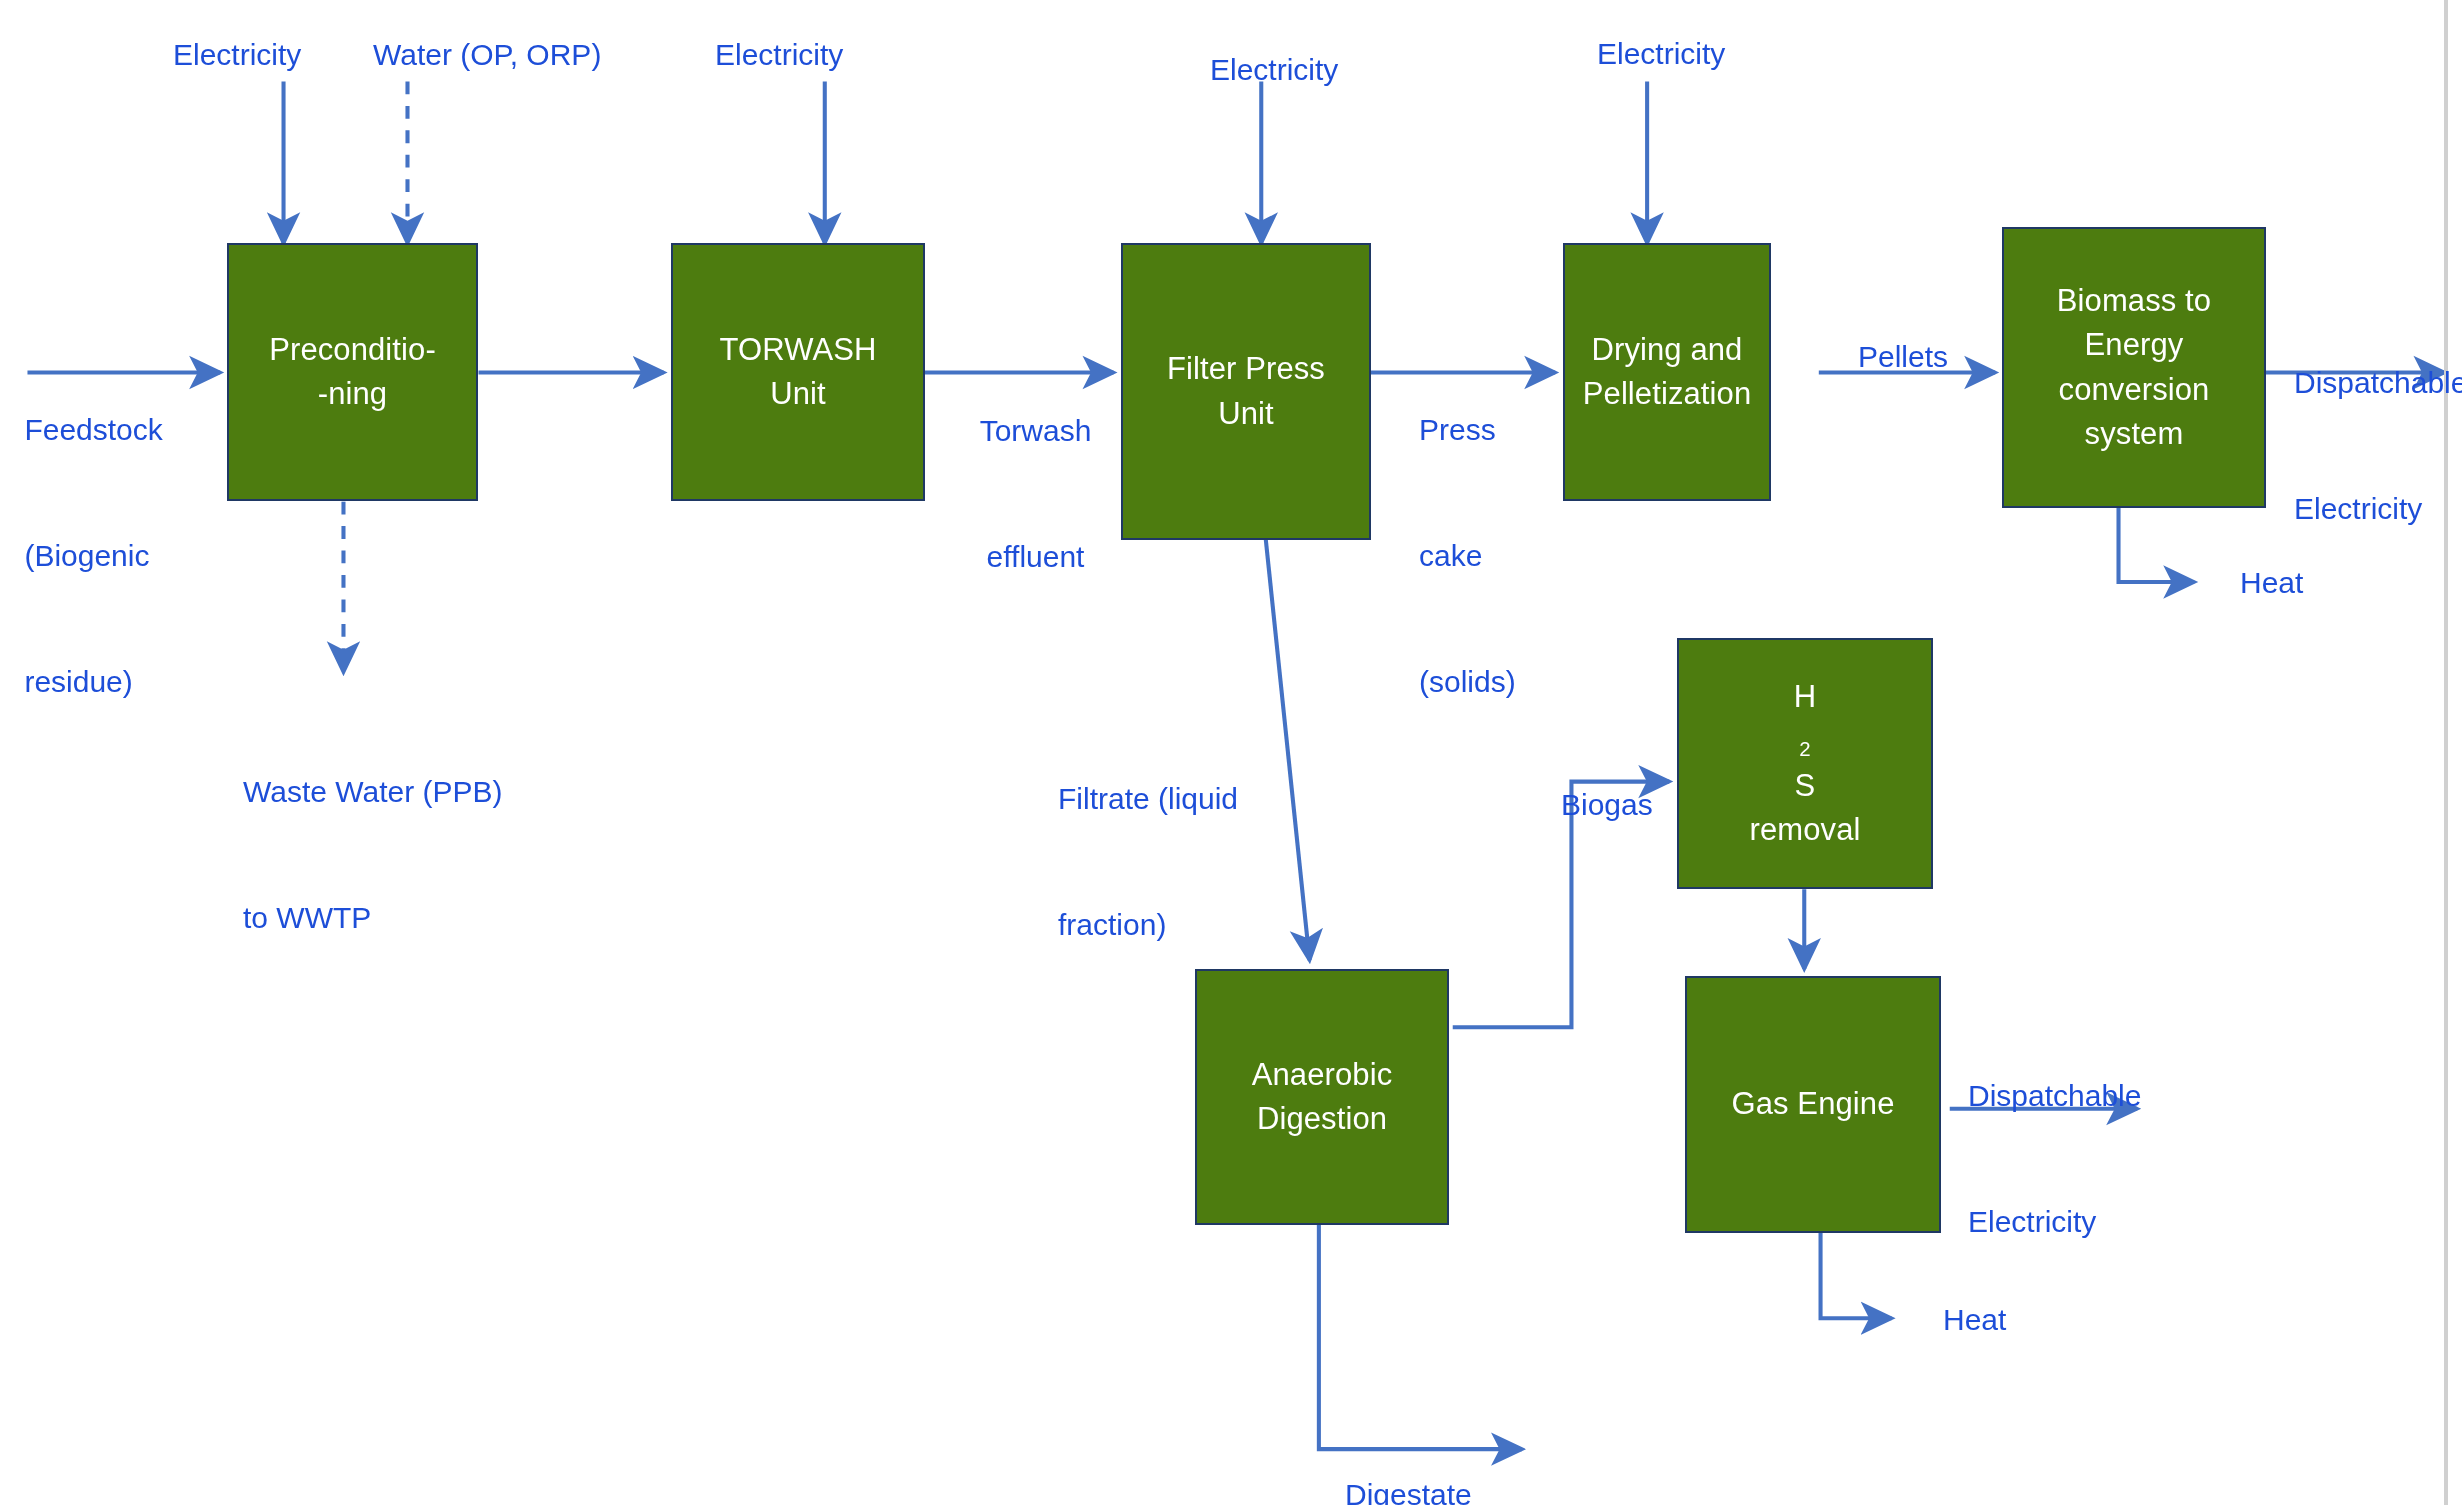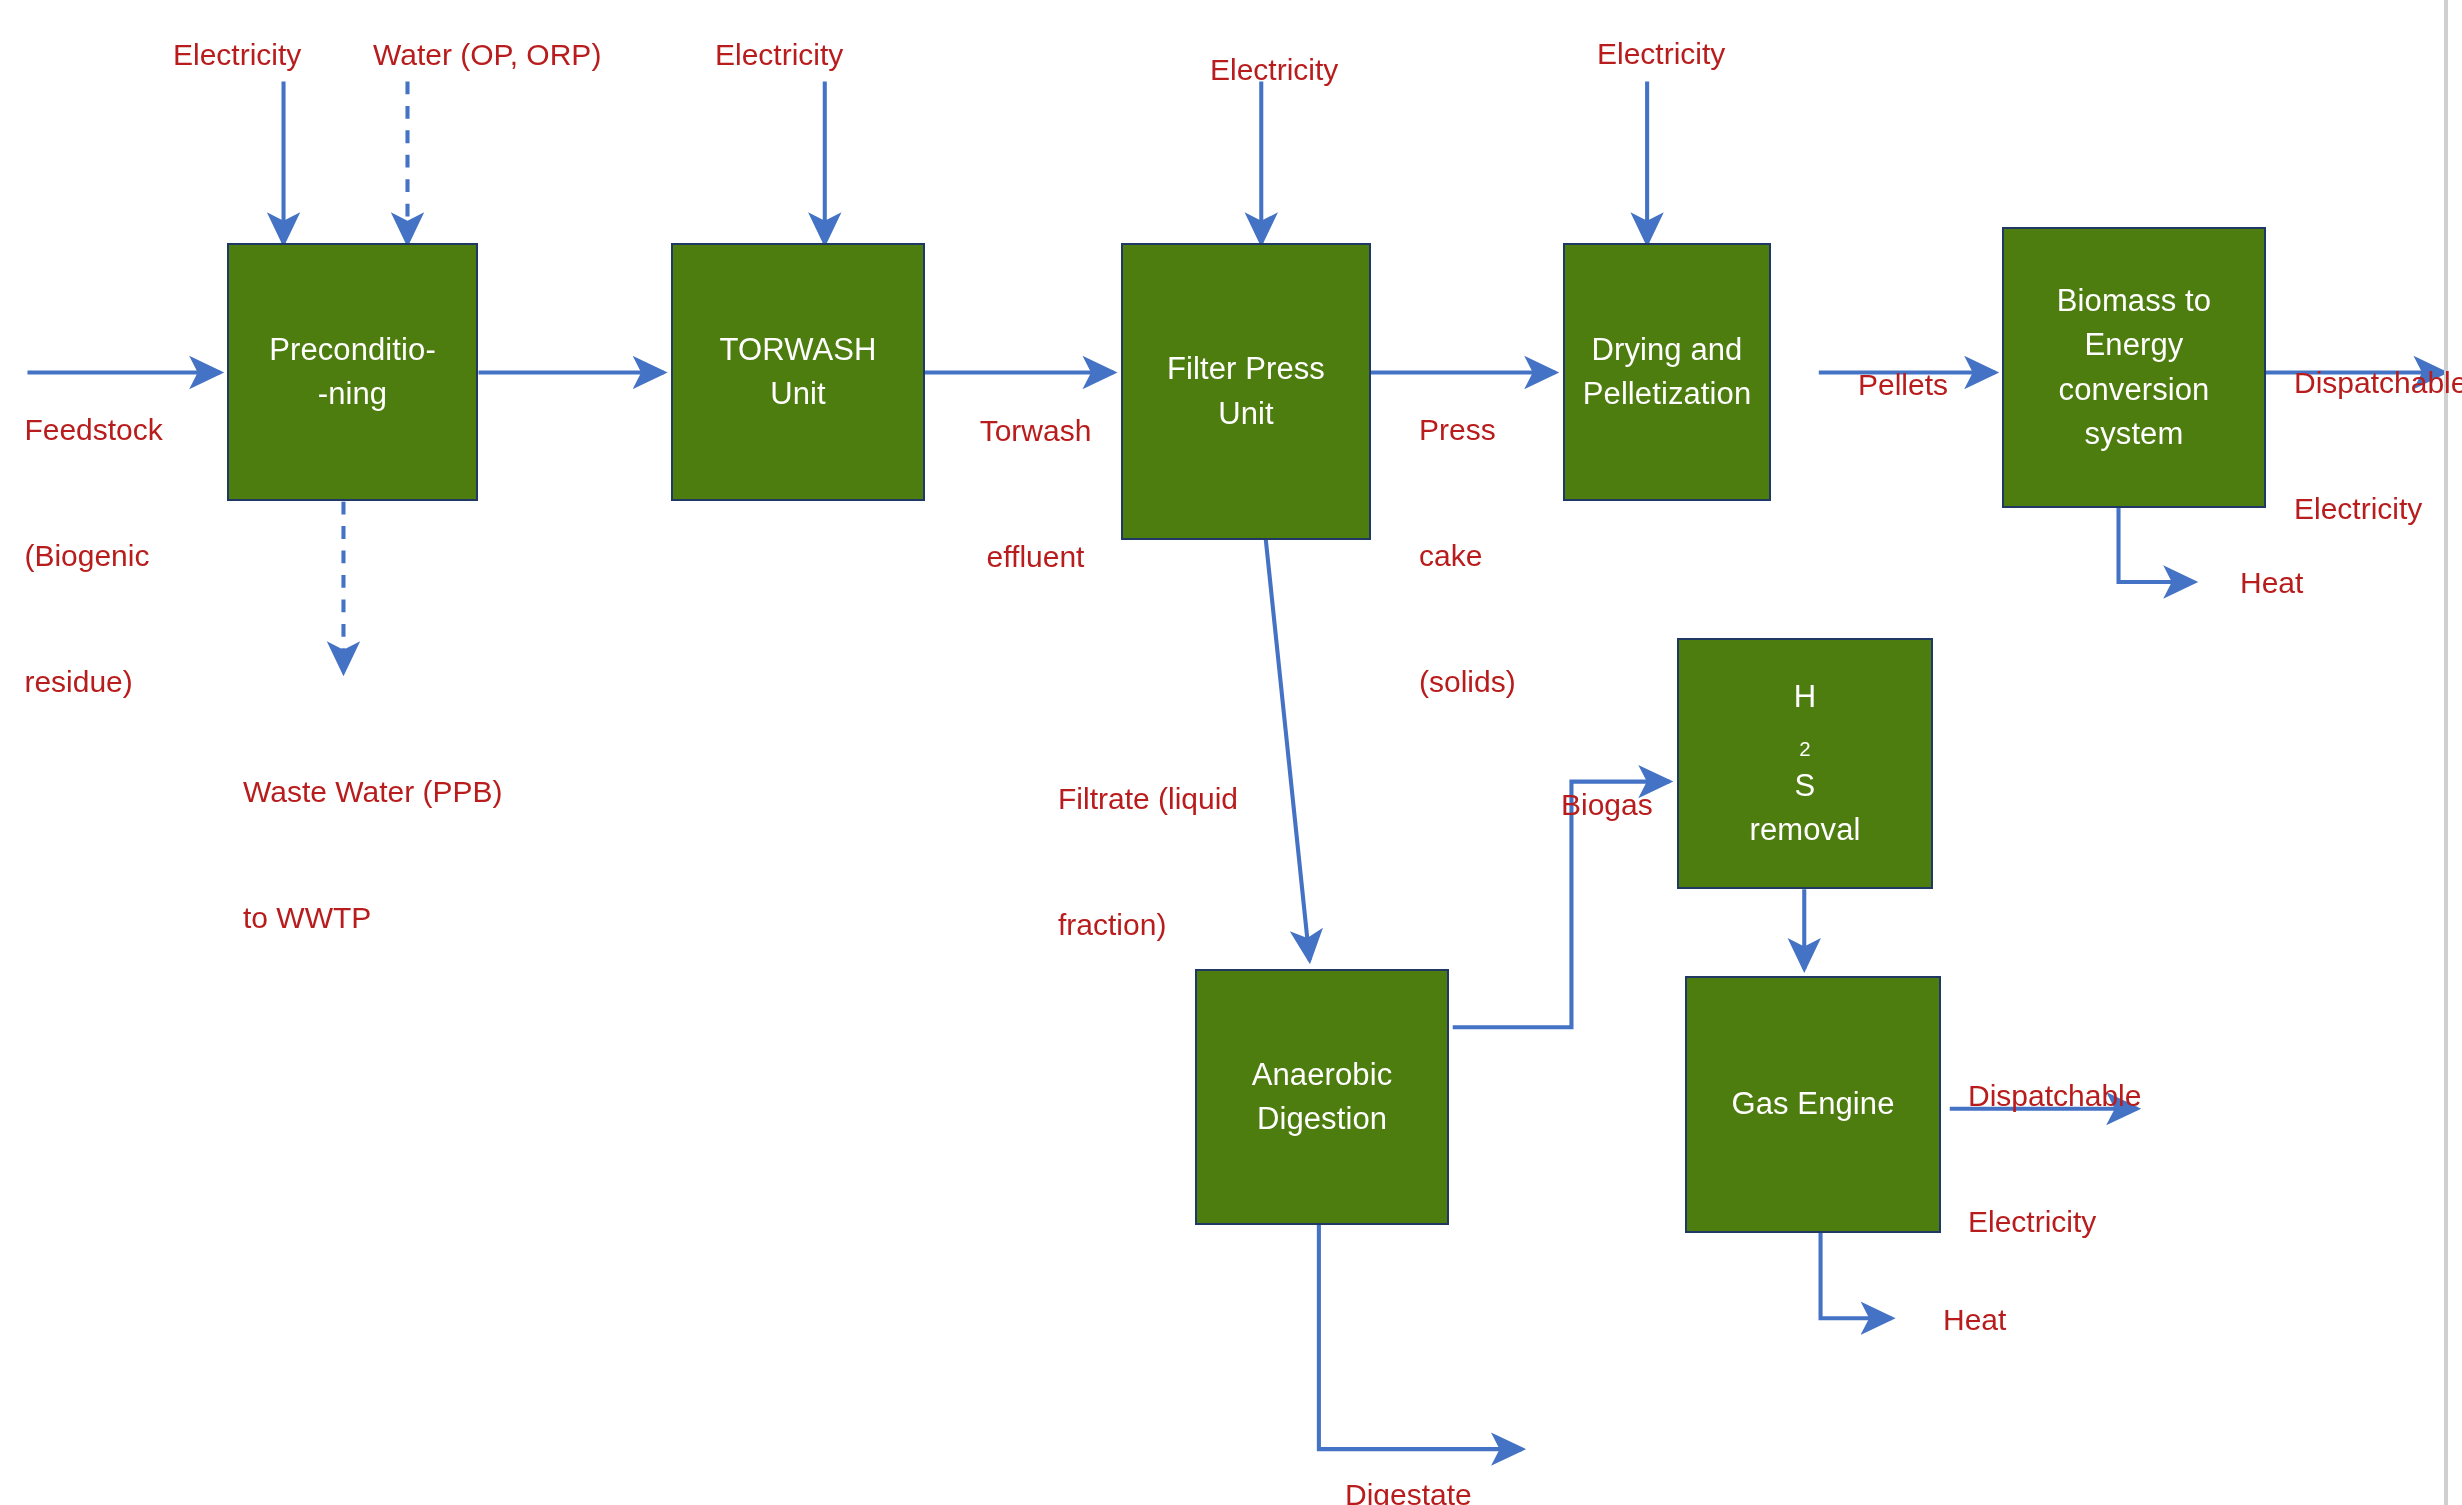--- a/index.html
+++ b/index.html
@@ -31,21 +31,21 @@
     font-size: 31px;
     line-height: 1.42;
     font-weight: 400;
     letter-spacing: 0.1px;
     padding: 3.5px;
   }
   .pbox span { display: block; }
   
   .lbl {
     position: absolute;
-    color: #b91c1c;
+    color: #1d4ed8;
     font-size: 30px;
     line-height: 1.40;
     white-space: pre;
   }
   .lbl.c { text-align: center; }
   
   #wires {
     position: absolute;
     left: 0; top: 0;
     width: 2462px;
@@ -199,21 +199,21 @@
     <div>Torwash</div>
     <div>effluent</div>
   </div>
 
   <div class="lbl" style="left:1419px; top:325px;">
     <div>Press</div>
     <div>cake</div>
     <div>(solids)</div>
   </div>
 
-  <div class="lbl" style="left:1858px; top:336px;margin-top:28px;">Pellets</div>
+  <div class="lbl" style="left:1858px; top:336px;">Pellets</div>
 
   <div class="lbl" style="left:2294px; top:278px;">
     <div>Dispatchable</div>
     <div>Electricity</div>
   </div>
 
   <div class="lbl" style="left:2240px; top:562px;">Heat</div>
 
   <div class="lbl" style="left:1058px; top:694px;">
     <div class="small">Filtrate (liquid</div>

